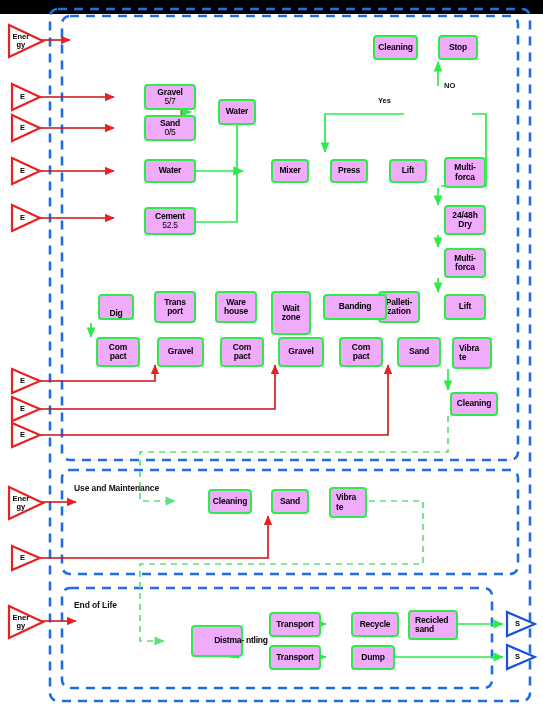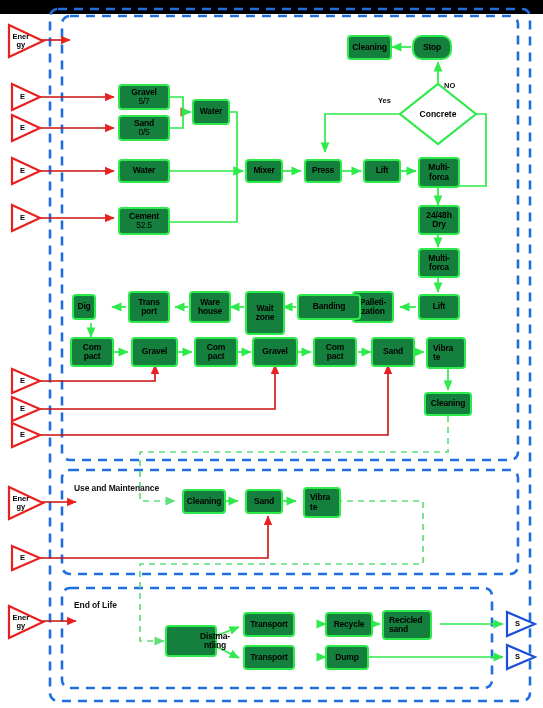--- a/index.html
+++ b/index.html
@@ -4,23 +4,23 @@
 <style>
   html,body{margin:0;padding:0;background:#ffffff;}
   body{width:543px;height:708px;position:relative;overflow:hidden;
        font-family:"Liberation Sans","DejaVu Sans",sans-serif;}
   #stage{position:absolute;left:0;top:0;width:543px;height:708px;}
   svg.layer{position:absolute;left:0;top:0;width:543px;height:708px;overflow:visible;}
   .topbar{position:absolute;left:0;top:0;width:543px;height:14px;background:#000;}
 
   
   .box{position:absolute;box-sizing:border-box;border:2px solid #2eea4a;
-       border-radius:4px;background:#15803d;display:flex;align-items:center;
+       border-radius:4px;background:#f0abfc;display:flex;align-items:center;
        justify-content:center;text-align:center;color:#000;font-weight:bold;
-       font-size:8.5px;line-height:1.08;letter-spacing:-0.2px;z-index:6;}
+       font-size:8.5px;line-height:1.08;letter-spacing:-0.2px;z-index:6;margin-left:26px;}
   .box span{display:block;padding:0 1px;}
   .box .sub{font-weight:normal;}
 
   
   .diamond{position:absolute;z-index:6;}
   .diamond .lbl{position:absolute;left:0;top:0;width:100%;height:100%;
        display:flex;align-items:center;justify-content:center;
        font-size:8.5px;font-weight:bold;color:#000;}
 
   
@@ -198,28 +198,22 @@
     <span>Dry</span>
   </div>
   <div class="box" style="left:418px;top:248px;width:42px;height:30px;flex-direction:column;">
     <span>Multi-</span>
     <span>forca</span>
   </div>
   <div class="box" style="left:418px;top:294px;width:42px;height:26px;">
     <span>Lift</span>
   </div>
 
-  <div class="diamond" style="left:398px;top:82px;width:80px;height:64px;">
-    <svg width="80" height="64" viewBox="0 0 80 64">
-      <polygon points="40,2 78,32 40,62 2,32" fill="#fff" stroke="#2eea4a" stroke-width="2.2"></polygon>
-    </svg>
-    <div class="lbl">Concrete</div>
-  </div>
-
-  <div class="box" style="left:412px;top:35px;width:40px;height:25px;border-radius:10px;">
+
+  <div class="box" style="left:412px;top:35px;width:40px;height:25px;">
     <span>Stop</span>
   </div>
   <div class="box" style="left:347px;top:35px;width:45px;height:25px;">
     <span>Cleaning</span>
   </div>
 
   <div class="box" style="left:352px;top:291px;width:42px;height:32px;flex-direction:column;">
     <span>Palleti-</span>
     <span>zation</span>
   </div>
@@ -231,21 +225,21 @@
     <span>zone</span>
   </div>
   <div class="box" style="left:189px;top:291px;width:42px;height:32px;flex-direction:column;">
     <span>Ware</span>
     <span>house</span>
   </div>
   <div class="box" style="left:128px;top:291px;width:42px;height:32px;flex-direction:column;">
     <span>Trans</span>
     <span>port</span>
   </div>
-  <div class="box" style="left:72px;top:294px;width:24px;height:26px;">
+  <div class="box" style="left:72px;top:294px;width:36px;height:26px;align-items:flex-end;">
     <span>Dig</span>
   </div>
 
   <div class="box" style="left:70px;top:337px;width:44px;height:30px;flex-direction:column;">
     <span>Com</span>
     <span>pact</span>
   </div>
   <div class="box" style="left:131px;top:337px;width:47px;height:30px;">
     <span>Gravel</span>
   </div>
@@ -275,21 +269,21 @@
     <span>Cleaning</span>
   </div>
   <div class="box" style="left:245px;top:489px;width:38px;height:25px;">
     <span>Sand</span>
   </div>
   <div class="box" style="left:303px;top:487px;width:38px;height:31px;flex-direction:column;align-items:flex-start;padding-left:4px;box-sizing:border-box;justify-content:center;">
     <span>Vibra</span>
     <span>te</span>
   </div>
 
-  <div class="box" style="left:165px;top:625px;width:48px;height:32px;flex-direction:column;padding-left:48px;">
+  <div class="box" style="left:165px;top:625px;width:48px;height:32px;flex-direction:row;padding-left:48px;">
     <span>Distma-</span>
     <span>ntling</span>
   </div>
   <div class="box" style="left:243px;top:612px;width:52px;height:25px;">
     <span>Transport</span>
   </div>
   <div class="box" style="left:243px;top:645px;width:52px;height:25px;">
     <span>Transport</span>
   </div>
   <div class="box" style="left:325px;top:612px;width:48px;height:25px;">

